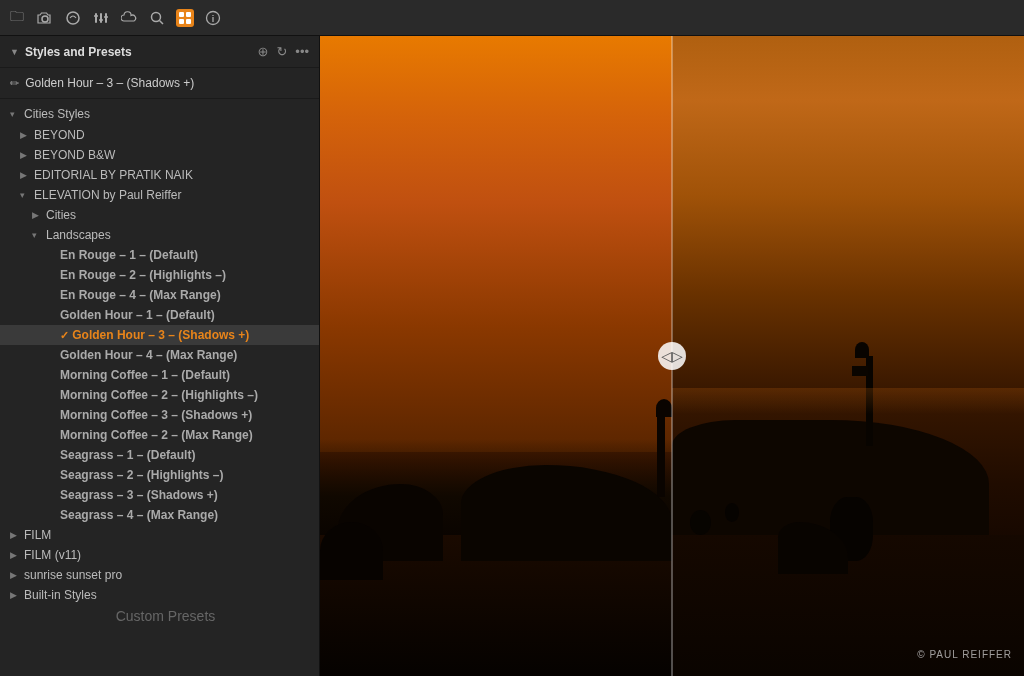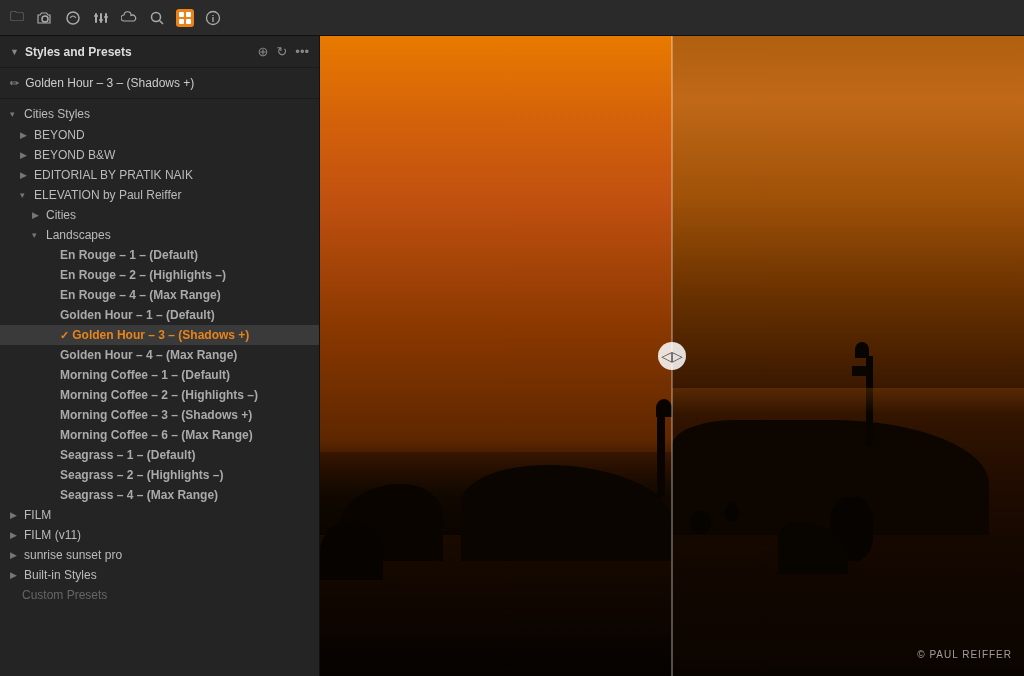--- a/index.html
+++ b/index.html
@@ -192,22 +192,23 @@
     }
     .bottom-section .arrow {
       font-size: 9px;
       color: #777;
       width: 10px;
     }
 
     .bottom-item {
       padding: 3px 10px 3px 22px;
       cursor: pointer;
-      font-size: 12px;
+      font-size: 14px;
       color: #666;
+      text-align: center;
     }
 
     
     .photo-area {
       flex: 1;
       position: relative;
       overflow: hidden;
     }
 
     
@@ -427,23 +428,24 @@
 
       <div class="preset-item">En Rouge – 1 – (Default)</div>
       <div class="preset-item">En Rouge – 2 – (Highlights –)</div>
       <div class="preset-item">En Rouge – 4 – (Max Range)</div>
       <div class="preset-item">Golden Hour – 1 – (Default)</div>
       <div class="preset-item active">Golden Hour – 3 – (Shadows +)</div>
       <div class="preset-item">Golden Hour – 4 – (Max Range)</div>
       <div class="preset-item">Morning Coffee – 1 – (Default)</div>
       <div class="preset-item">Morning Coffee – 2 – (Highlights –)</div>
       <div class="preset-item">Morning Coffee – 3 – (Shadows +)</div>
-      <div class="preset-item">Morning Coffee – 6 – (Max Range)</div>
+      <div class="preset-item">Morning Coffee – 2 – (Max Range)</div>
       <div class="preset-item">Seagrass – 1 – (Default)</div>
       <div class="preset-item">Seagrass – 2 – (Highlights –)</div>
+      <div class="preset-item">Seagrass – 3 – (Shadows +)</div>
       <div class="preset-item">Seagrass – 4 – (Max Range)</div>
 
       <div class="bottom-section">
         <span class="arrow">▶</span>
         <span>FILM</span>
       </div>
 
       <div class="bottom-section">
         <span class="arrow">▶</span>
         <span>FILM (v11)</span>

